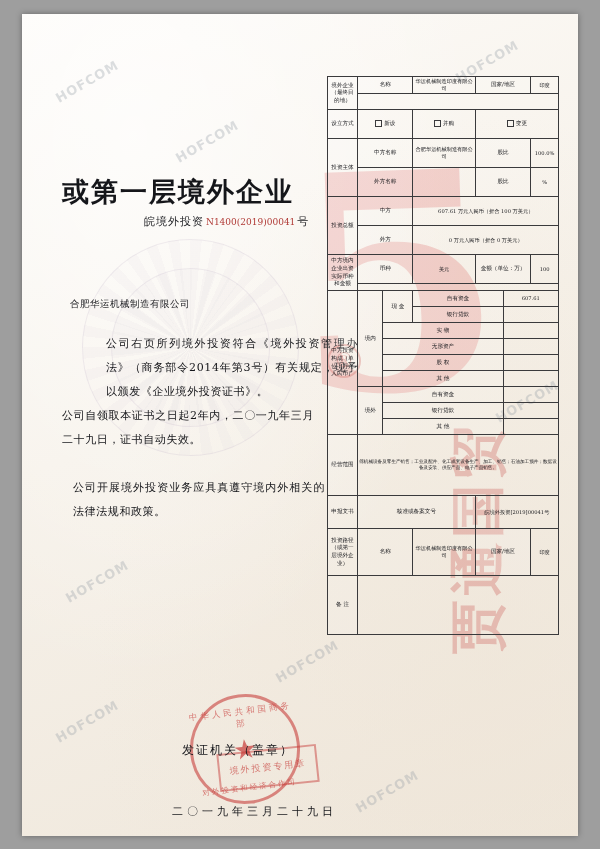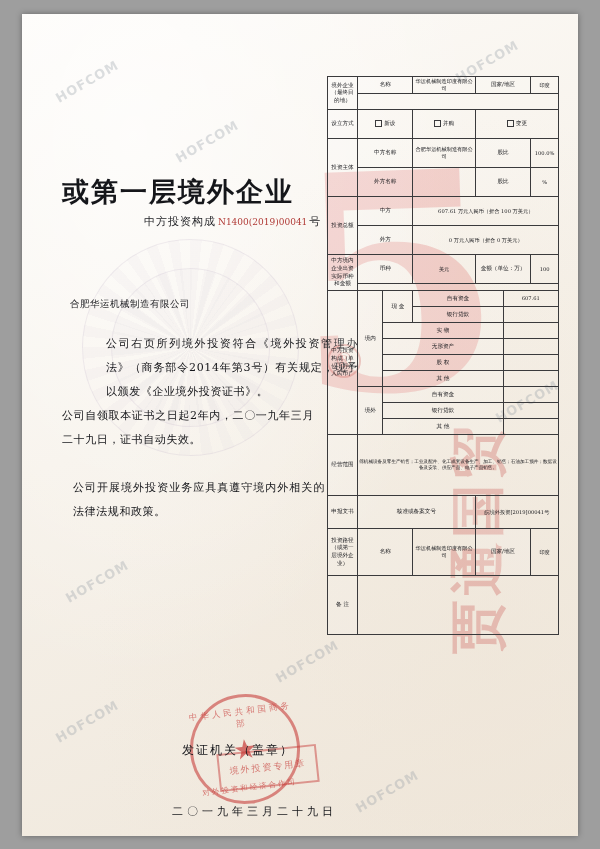--- a/index.html
+++ b/index.html
@@ -198,21 +198,21 @@
   <div class="tile" style="left:30px;top:700px;">HOFCOM</div>
   <div class="tile" style="left:250px;top:640px;">HOFCOM</div>
   <div class="tile" style="left:430px;top:40px;">HOFCOM</div>
   <div class="tile" style="left:470px;top:380px;">HOFCOM</div>
   <div class="tile" style="left:330px;top:770px;">HOFCOM</div>
   <div class="tile" style="left:150px;top:120px;">HOFCOM</div>
 
   <div class="title">或第一层境外企业</div>
 
   <div class="cert-no-row">
-    <span class="lbl">中方投资构成</span><span class="val">N1400(2019)00041</span><span class="lbl">号</span>
+    <span class="lbl">皖境外投资</span><span class="val">N1400(2019)00041</span><span class="lbl">号</span>
   </div>
 
   <div class="company-line">合肥华运机械制造有限公司</div>
 
   <div class="body-p p0">公司右页所列境外投资符合《境外投资管理办法》（商务部令2014年第3号）有关规定，现予以颁发《企业境外投资证书》。</div>
   <div class="body-p p1">公司自领取本证书之日起2年内，二〇一九年三月二十九日，证书自动失效。</div>
   <div class="body-p p2">公司开展境外投资业务应具真遵守境内外相关的法律法规和政策。</div>
 
   <div class="seal">
     <div class="arc">中华人民共和国商务部</div>

